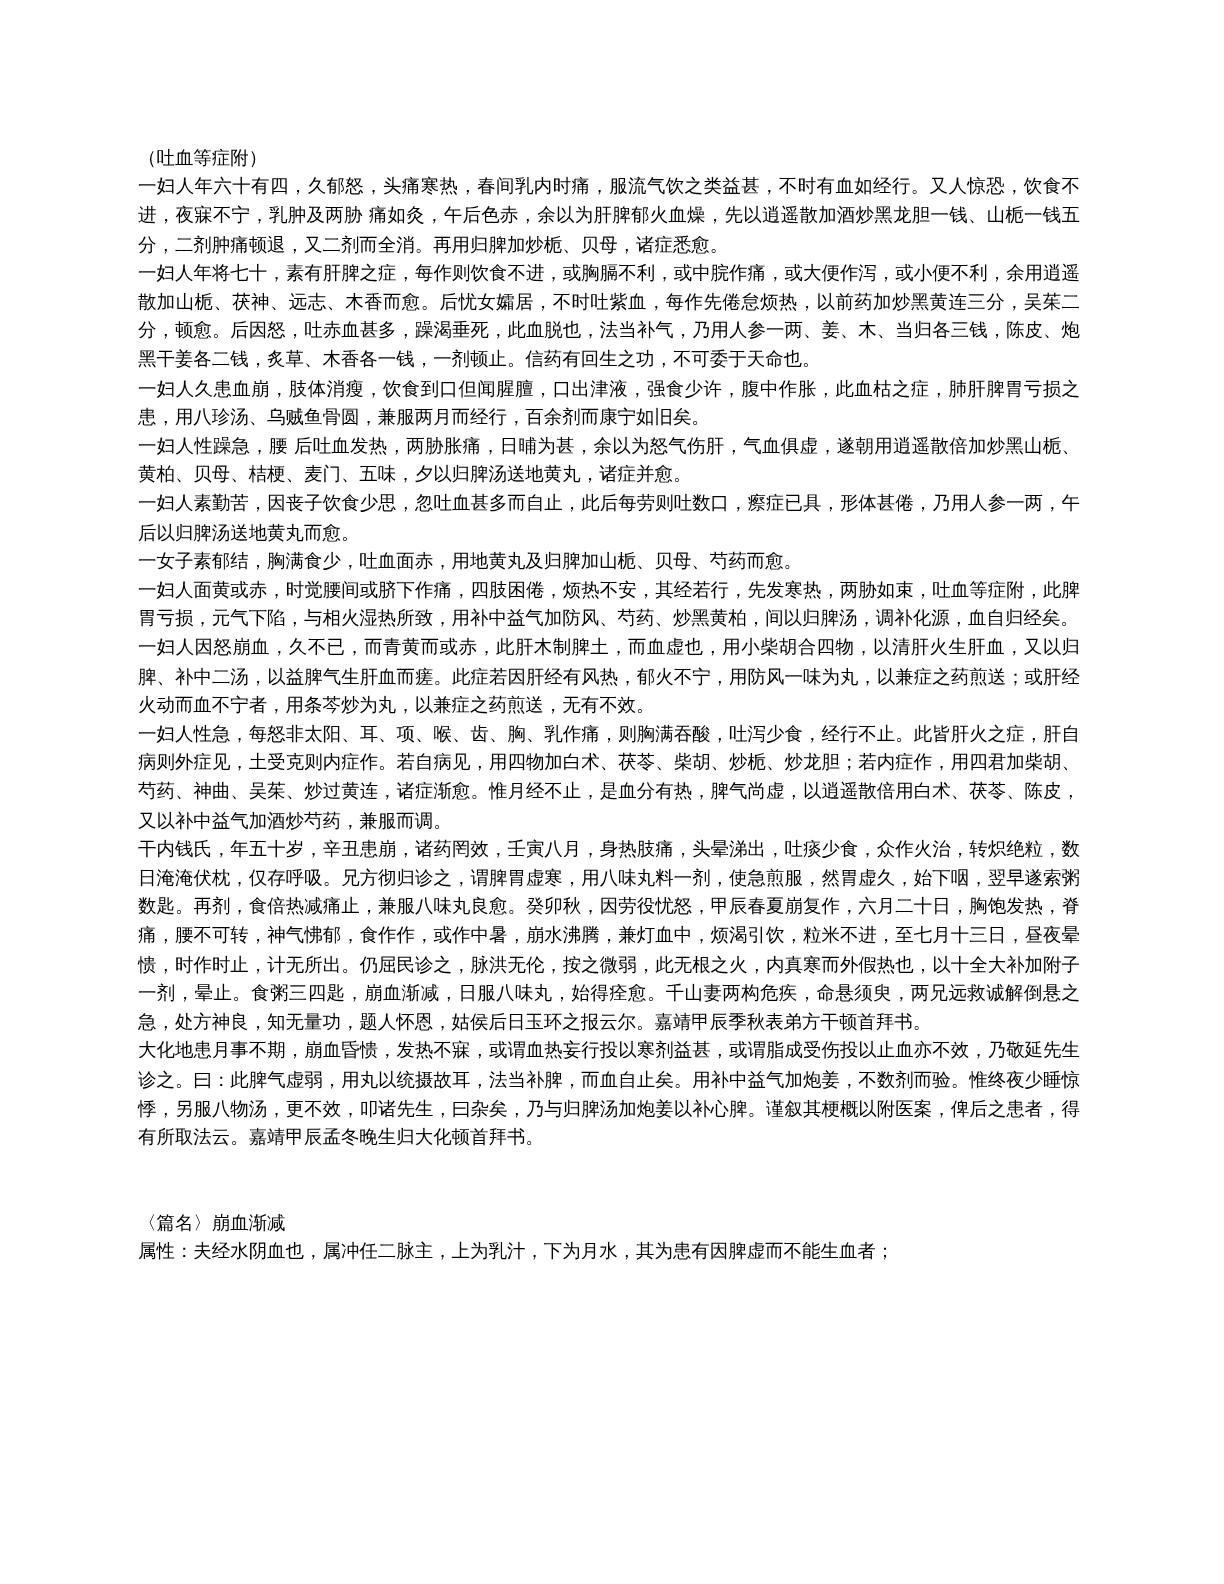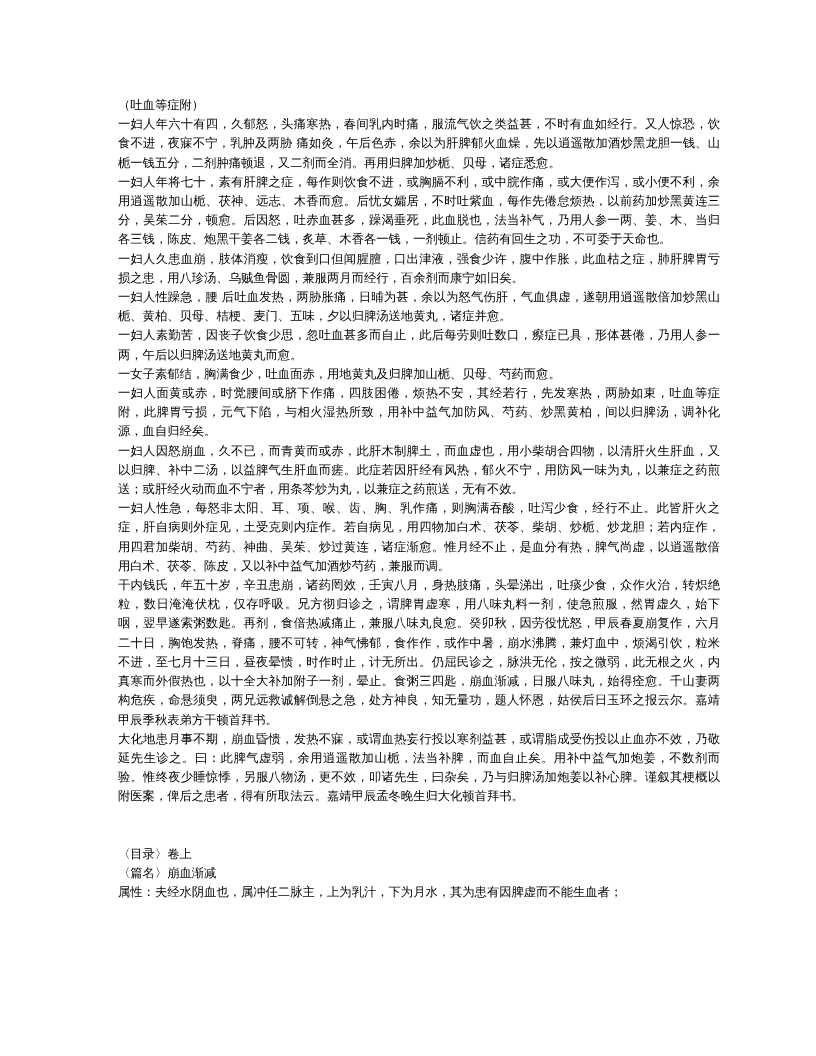--- a/index.html
+++ b/index.html
@@ -11,21 +11,21 @@
     width: 816px;
     height: 1056px;
     font-family: "DejaVu Sans", "Liberation Sans", sans-serif;
     color: #000000;
   }
   .page {
     position: relative;
     width: 816px;
     height: 880px;
     box-sizing: border-box;
-    padding: 96px 96px 96px 118px;
+    padding: 96px 96px 96px 92px;
     background: #ffffff;
   }
   .doc-body {
     font-size: 12.3px;
     line-height: 19.2px;
     text-align: justify;
     text-justify: inter-ideograph;
     letter-spacing: 0px;
   }
   .para {
@@ -52,22 +52,21 @@
     <p class="para">一妇人年六十有四，久郁怒，头痛寒热，春间乳内时痛，服流气饮之类益甚，不时有血如经行。又人惊恐，饮食不进，夜寐不宁，乳肿及两胁 痛如灸，午后色赤，余以为肝脾郁火血燥，先以逍遥散加酒炒黑龙胆一钱、山栀一钱五分，二剂肿痛顿退，又二剂而全消。再用归脾加炒栀、贝母，诸症悉愈。</p>
     <p class="para">一妇人年将七十，素有肝脾之症，每作则饮食不进，或胸膈不利，或中脘作痛，或大便作泻，或小便不利，余用逍遥散加山栀、茯神、远志、木香而愈。后忧女孀居，不时吐紫血，每作先倦怠烦热，以前药加炒黑黄连三分，吴茱二分，顿愈。后因怒，吐赤血甚多，躁渴垂死，此血脱也，法当补气，乃用人参一两、姜、木、当归各三钱，陈皮、炮黑干姜各二钱，炙草、木香各一钱，一剂顿止。信药有回生之功，不可委于天命也。</p>
     <p class="para">一妇人久患血崩，肢体消瘦，饮食到口但闻腥膻，口出津液，强食少许，腹中作胀，此血枯之症，肺肝脾胃亏损之患，用八珍汤、乌贼鱼骨圆，兼服两月而经行，百余剂而康宁如旧矣。</p>
     <p class="para">一妇人性躁急，腰 后吐血发热，两胁胀痛，日晡为甚，余以为怒气伤肝，气血俱虚，遂朝用逍遥散倍加炒黑山栀、黄柏、贝母、桔梗、麦门、五味，夕以归脾汤送地黄丸，诸症并愈。</p>
     <p class="para">一妇人素勤苦，因丧子饮食少思，忽吐血甚多而自止，此后每劳则吐数口，瘵症已具，形体甚倦，乃用人参一两，午后以归脾汤送地黄丸而愈。</p>
     <p class="para">一女子素郁结，胸满食少，吐血面赤，用地黄丸及归脾加山栀、贝母、芍药而愈。</p>
     <p class="para">一妇人面黄或赤，时觉腰间或脐下作痛，四肢困倦，烦热不安，其经若行，先发寒热，两胁如束，吐血等症附，此脾胃亏损，元气下陷，与相火湿热所致，用补中益气加防风、芍药、炒黑黄柏，间以归脾汤，调补化源，血自归经矣。</p>
     <p class="para">一妇人因怒崩血，久不已，而青黄而或赤，此肝木制脾土，而血虚也，用小柴胡合四物，以清肝火生肝血，又以归脾、补中二汤，以益脾气生肝血而瘥。此症若因肝经有风热，郁火不宁，用防风一味为丸，以兼症之药煎送；或肝经火动而血不宁者，用条芩炒为丸，以兼症之药煎送，无有不效。</p>
     <p class="para">一妇人性急，每怒非太阳、耳、项、喉、齿、胸、乳作痛，则胸满吞酸，吐泻少食，经行不止。此皆肝火之症，肝自病则外症见，土受克则内症作。若自病见，用四物加白术、茯苓、柴胡、炒栀、炒龙胆；若内症作，用四君加柴胡、芍药、神曲、吴茱、炒过黄连，诸症渐愈。惟月经不止，是血分有热，脾气尚虚，以逍遥散倍用白术、茯苓、陈皮，又以补中益气加酒炒芍药，兼服而调。</p>
     <p class="para">干内钱氏，年五十岁，辛丑患崩，诸药罔效，壬寅八月，身热肢痛，头晕涕出，吐痰少食，众作火治，转炽绝粒，数日淹淹伏枕，仅存呼吸。兄方彻归诊之，谓脾胃虚寒，用八味丸料一剂，使急煎服，然胃虚久，始下咽，翌早遂索粥数匙。再剂，食倍热减痛止，兼服八味丸良愈。癸卯秋，因劳役忧怒，甲辰春夏崩复作，六月二十日，胸饱发热，脊痛，腰不可转，神气怫郁，食作作，或作中暑，崩水沸腾，兼灯血中，烦渴引饮，粒米不进，至七月十三日，昼夜晕愦，时作时止，计无所出。仍屈民诊之，脉洪无伦，按之微弱，此无根之火，内真寒而外假热也，以十全大补加附子一剂，晕止。食粥三四匙，崩血渐减，日服八味丸，始得痊愈。千山妻两构危疾，命悬须臾，两兄远救诚解倒悬之急，处方神良，知无量功，题人怀恩，姑侯后日玉环之报云尔。嘉靖甲辰季秋表弟方干顿首拜书。</p>
-    <p class="para">大化地患月事不期，崩血昏愦，发热不寐，或谓血热妄行投以寒剂益甚，或谓脂成受伤投以止血亦不效，乃敬延先生诊之。曰：此脾气虚弱，余用逍遥散加山栀，法当补脾，而血自止矣。用补中益气加炮姜，不数剂而验。惟终夜少睡惊悸，另服八物汤，更不效，叩诸先生，曰杂矣，乃与归脾汤加炮姜以补心脾。谨叙其梗概以附医案，俾后之患者，得有所取法云。嘉靖甲辰孟冬晚生归大化顿首拜书。</p>
+    <p class="para">大化地患月事不期，崩血昏愦，发热不寐，或谓血热妄行投以寒剂益甚，或谓脂成受伤投以止血亦不效，乃敬延先生诊之。曰：此脾气虚弱，用丸以统摄故耳，法当补脾，而血自止矣。用补中益气加炮姜，不数剂而验。惟终夜少睡惊悸，另服八物汤，更不效，叩诸先生，曰杂矣，乃与归脾汤加炮姜以补心脾。谨叙其梗概以附医案，俾后之患者，得有所取法云。嘉靖甲辰孟冬晚生归大化顿首拜书。</p>
 
     <div class="spacer big"></div>
 
-    <p class="para">〈目录〉卷上</p>
     <p class="para">〈篇名〉崩血渐减</p>
     <p class="para">属性：夫经水阴血也，属冲任二脉主，上为乳汁，下为月水，其为患有因脾虚而不能生血者；</p>
 
   </div>
 </div>
 
 </body></html>

